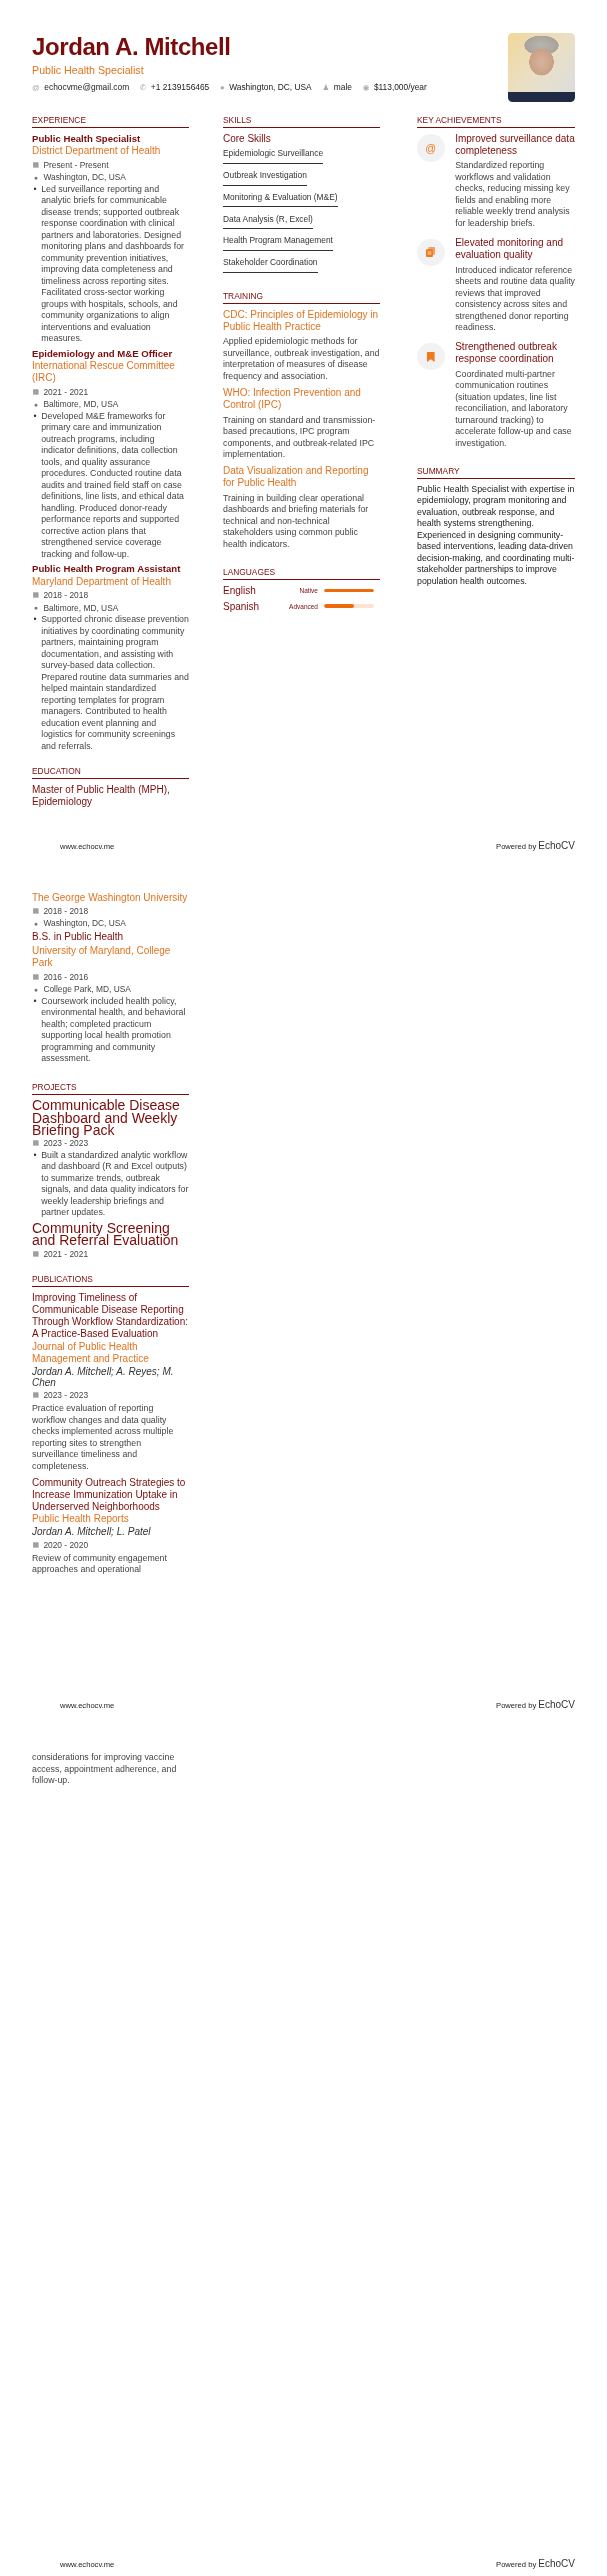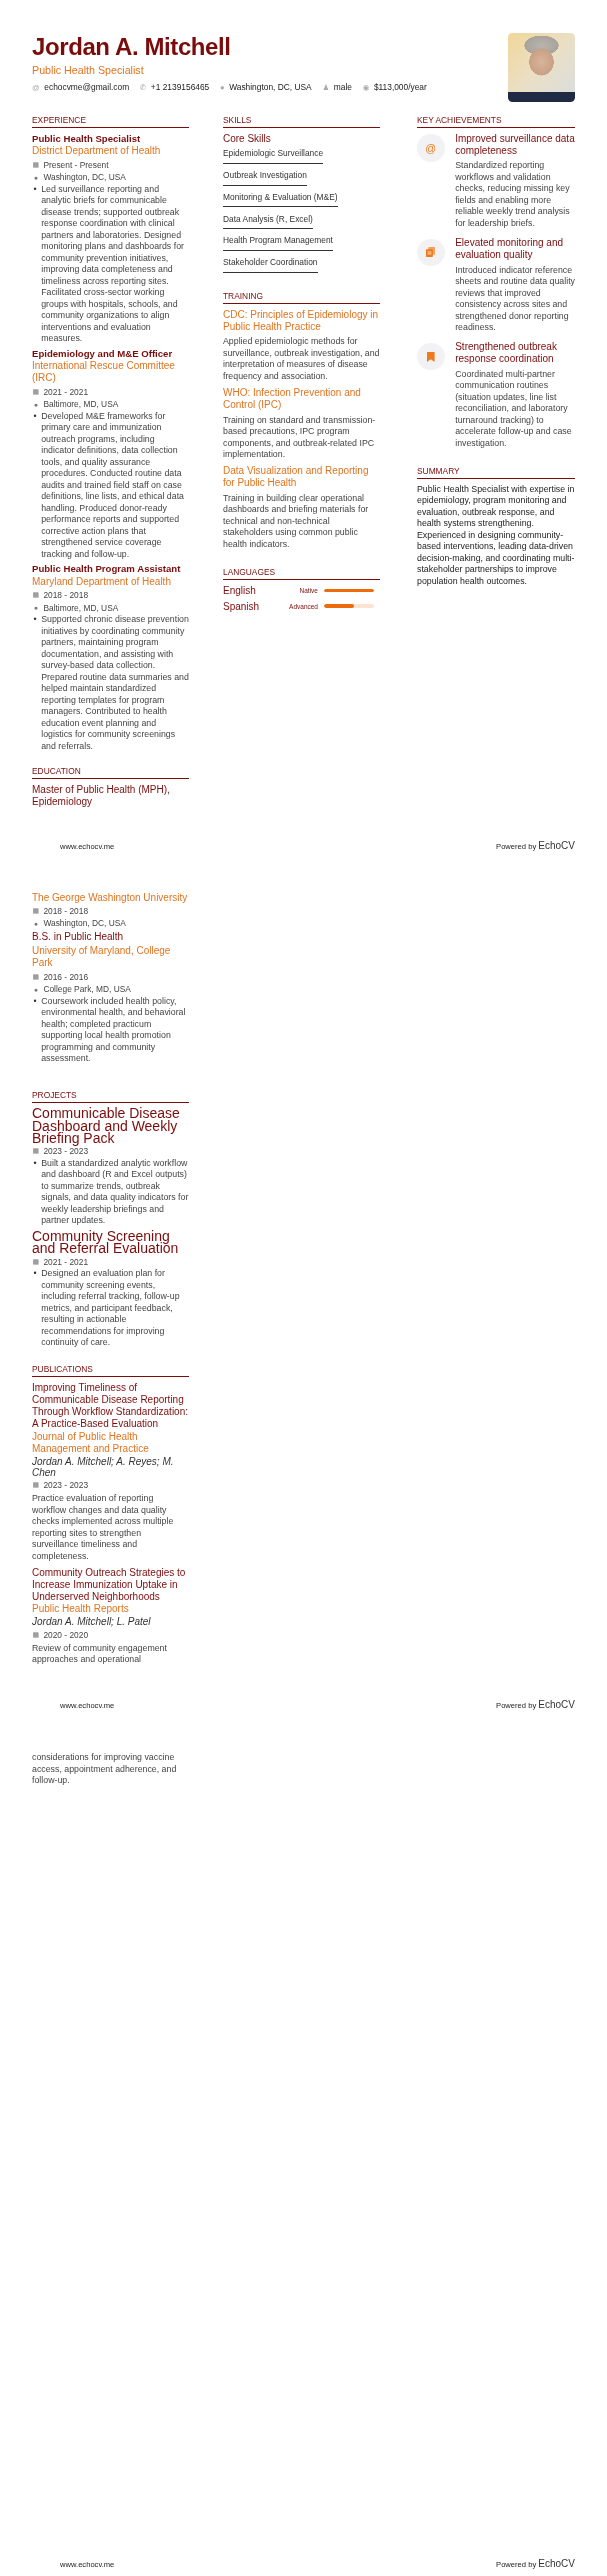--- a/index.html
+++ b/index.html
@@ -248,40 +248,37 @@
         </div>
       <div class="meta">
           <span class="ic">●</span>
           <span>College Park, MD, USA</span>
         </div>
       <ul class="bullets">
           <li>Coursework included health policy, environmental health, and behavioral health; completed practicum supporting local health promotion programming and community assessment.</li>
         </ul>
     </div>
 
-    <div class="sec-title" style="margin-top:25px;">PROJECTS</div>
+    <div class="sec-title" style="margin-top:17px;">PROJECTS</div>
     <div>
       <div class="proj-title">Communicable Disease Dashboard and Weekly Briefing Pack</div>
       <div class="meta">
           <span class="ic">▦</span>
           <span>2023 - 2023</span>
         </div>
       <ul class="bullets">
           <li>Built a standardized analytic workflow and dashboard (R and Excel outputs) to summarize trends, outbreak signals, and data quality indicators for weekly leadership briefings and partner updates.</li>
         </ul>
     </div>
     <div style="margin-top:3.1px;">
       <div class="proj-title">Community Screening and Referral Evaluation</div>
       <div class="meta">
           <span class="ic">▦</span>
           <span>2021 - 2021</span>
         </div>
-      <ul class="bullets">
-          <li>Designed an evaluation plan for community screening events, including referral tracking, follow-up metrics, and participant feedback, resulting in actionable recommendations for improving continuity of care.</li>
-        </ul>
     </div>
 
     <div class="sec-title" style="margin-top:15.3px;">PUBLICATIONS</div>
     <div>
       <div class="pub-title">Improving Timeliness of Communicable Disease Reporting Through Workflow Standardization: A Practice-Based Evaluation</div>
       <div class="pub-journal">Journal of Public Health Management and Practice</div>
       <div class="pub-authors">Jordan A. Mitchell; A. Reyes; M. Chen</div>
       <div class="meta">
           <span class="ic">▦</span>
           <span>2023 - 2023</span>

